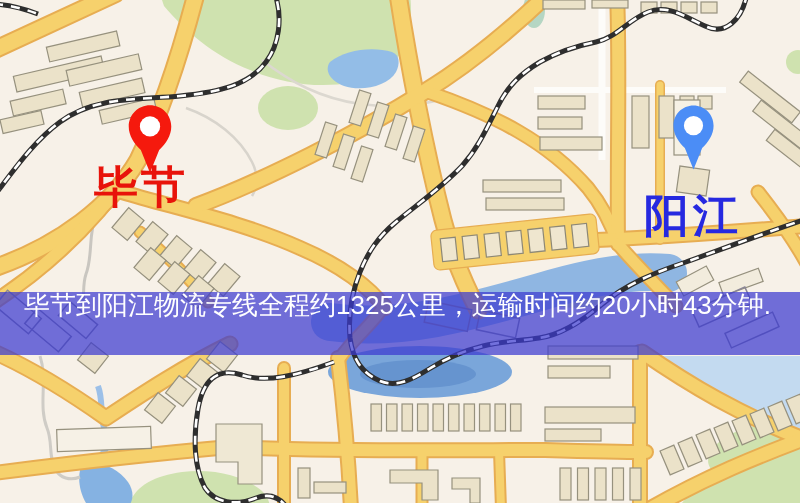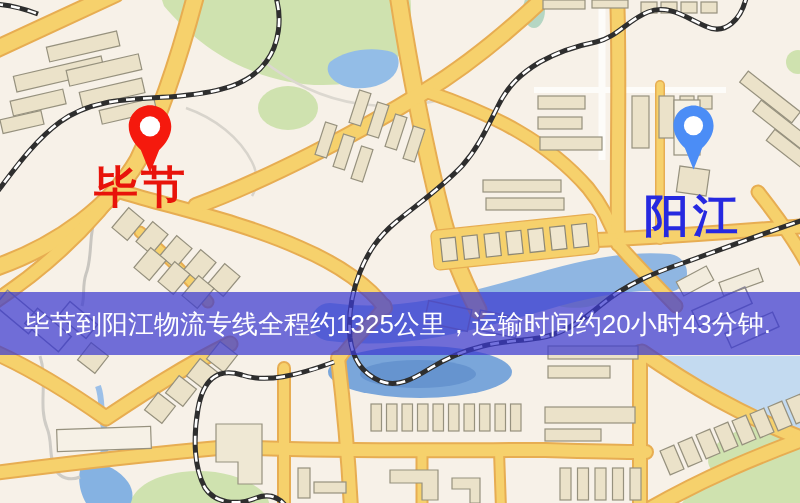--- a/index.html
+++ b/index.html
@@ -14,21 +14,21 @@
   .pin-dest{left:666px;top:101px;width:55px;height:73px;}
   .city-label{
     position:absolute;font-weight:700;line-height:1;white-space:nowrap;
     font-family:Liberation Mono, monospace;
   }
   .label-origin{left:94px;top:168px;font-size:44px;letter-spacing:3px;color:var(--origin-color,#e8130a);}
   .label-dest{left:644px;top:197px;font-size:45px;letter-spacing:4px;color:var(--dest-color,#2629e0);}
   .banner{
     position:absolute;left:0;top:292px;width:800px;height:63px;
     background:rgba(59,58,208,0.72);
-    display:flex;align-items:center;box-sizing:border-box;padding-left:24px;
+    display:flex;box-sizing:border-box;padding-left:24px;
   }
   .banner span{
     color:var(--banner-text,#ffffff);font-size:26px;line-height:1;white-space:nowrap;
     font-family:"Liberation Sans","DejaVu Sans",sans-serif;
   }
 </style>
 </head>
 <body>
 
 <div class="stage">

